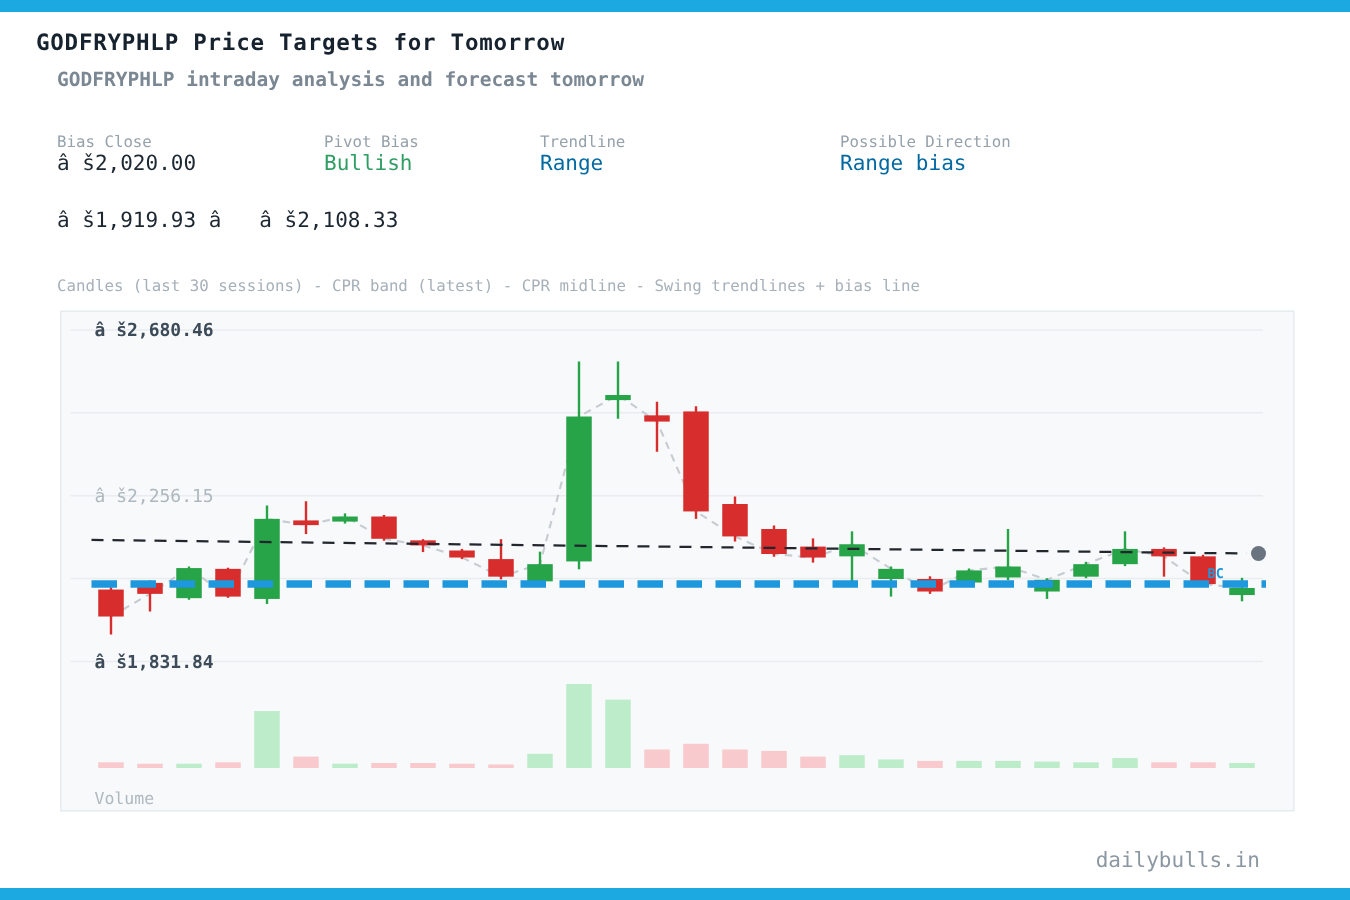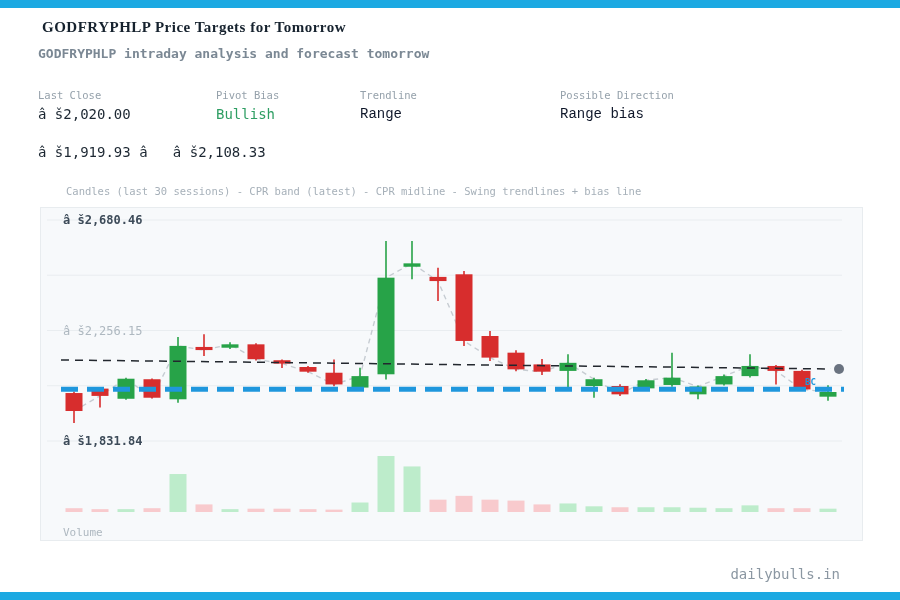--- a/index.html
+++ b/index.html
@@ -1,43 +1,43 @@
 <!DOCTYPE html>
 <html><head>
 <meta charset="utf-8">
 <style>
   * { margin:0; padding:0; box-sizing:border-box; }
   html,body { width:900px; height:600px; background:#ffffff; overflow:hidden;
     font-family:"DejaVu Sans Mono", monospace; position:relative; }
   .topbar { position:absolute; left:0; top:0; width:900px; height:8px; background:#1ca9e2; }
   .bottombar { position:absolute; left:0; top:592px; width:900px; height:8px; background:#1ca9e2; }
-  .title { position:absolute; left:42px; top:19px; font-size:15px; font-weight:bold; color:#16222e; letter-spacing:0.5px;font-family:Liberation Serif, serif; }
+  .title { position:absolute; left:24px; top:19px; font-size:15px; font-weight:bold; color:#16222e; letter-spacing:0.5px; }
   .subtitle { position:absolute; left:38px; top:46px; font-size:13px; font-weight:bold; color:#7b8894; }
   .stat { position:absolute; }
   .slabel { font-size:10.5px; color:#95a1ab; white-space:pre; }
-  .sval { font-size:14px; margin-top:5px; white-space:pre; }
+  .sval { font-size:14px; white-space:pre; }
   .v-dark { color:#1c2732; }
   .v-green { color:#2e9e63; }
-  .v-muted { color:#0f172a;font-family:Liberation Mono, monospace; }
-  .caption { position:absolute; left:38px; top:185px; font-size:10.5px; color:#a6b0b9; white-space:pre;margin-left:28px; }
+  .v-muted { color:#0369a1; }
+  .caption { position:absolute; left:38px; top:185px; font-size:10.5px; color:#a6b0b9; white-space:pre; }
   .panel { position:absolute; left:40px; top:207px; width:823px; height:334px;
     background:#f7f9fb; border:1px solid #e8ecef; }
   .panel svg { display:block; }
   .footer { position:absolute; top:566px; right:60px; font-size:14px; color:#8b97a2; text-decoration:none; }
 </style>
 </head>
 <body>
 
 <div class="topbar"></div>
 
 <div class="title">GODFRYPHLP Price Targets for Tomorrow</div>
 <div class="subtitle">GODFRYPHLP intraday analysis and forecast tomorrow</div>
 
 <div class="stat" style="left:38px; top:89px;">
-  <div class="slabel">Last Close</div>
+  <div class="slabel">Bias Close</div>
   <div class="sval v-dark">â š2,020.00</div>
 </div>
 <div class="stat" style="left:216px; top:89px;">
   <div class="slabel">Pivot Bias</div>
   <div class="sval v-green">Bullish</div>
 </div>
 <div class="stat" style="left:360px; top:89px;">
   <div class="slabel">Trendline</div>
   <div class="sval v-muted">Range</div>
 </div>

